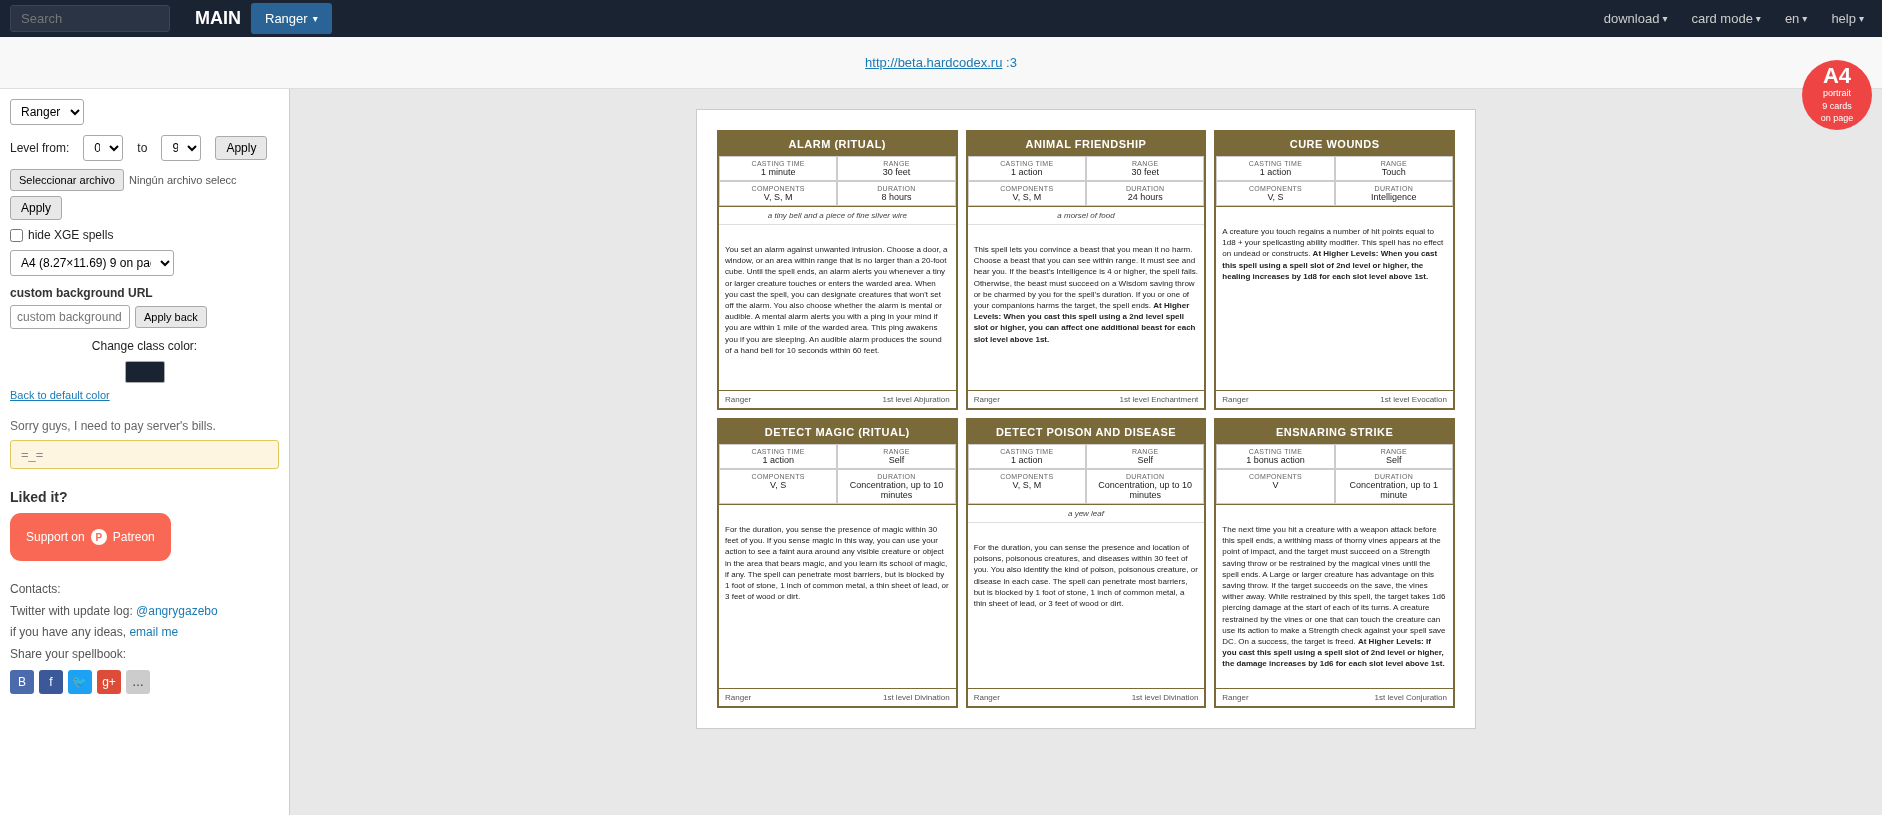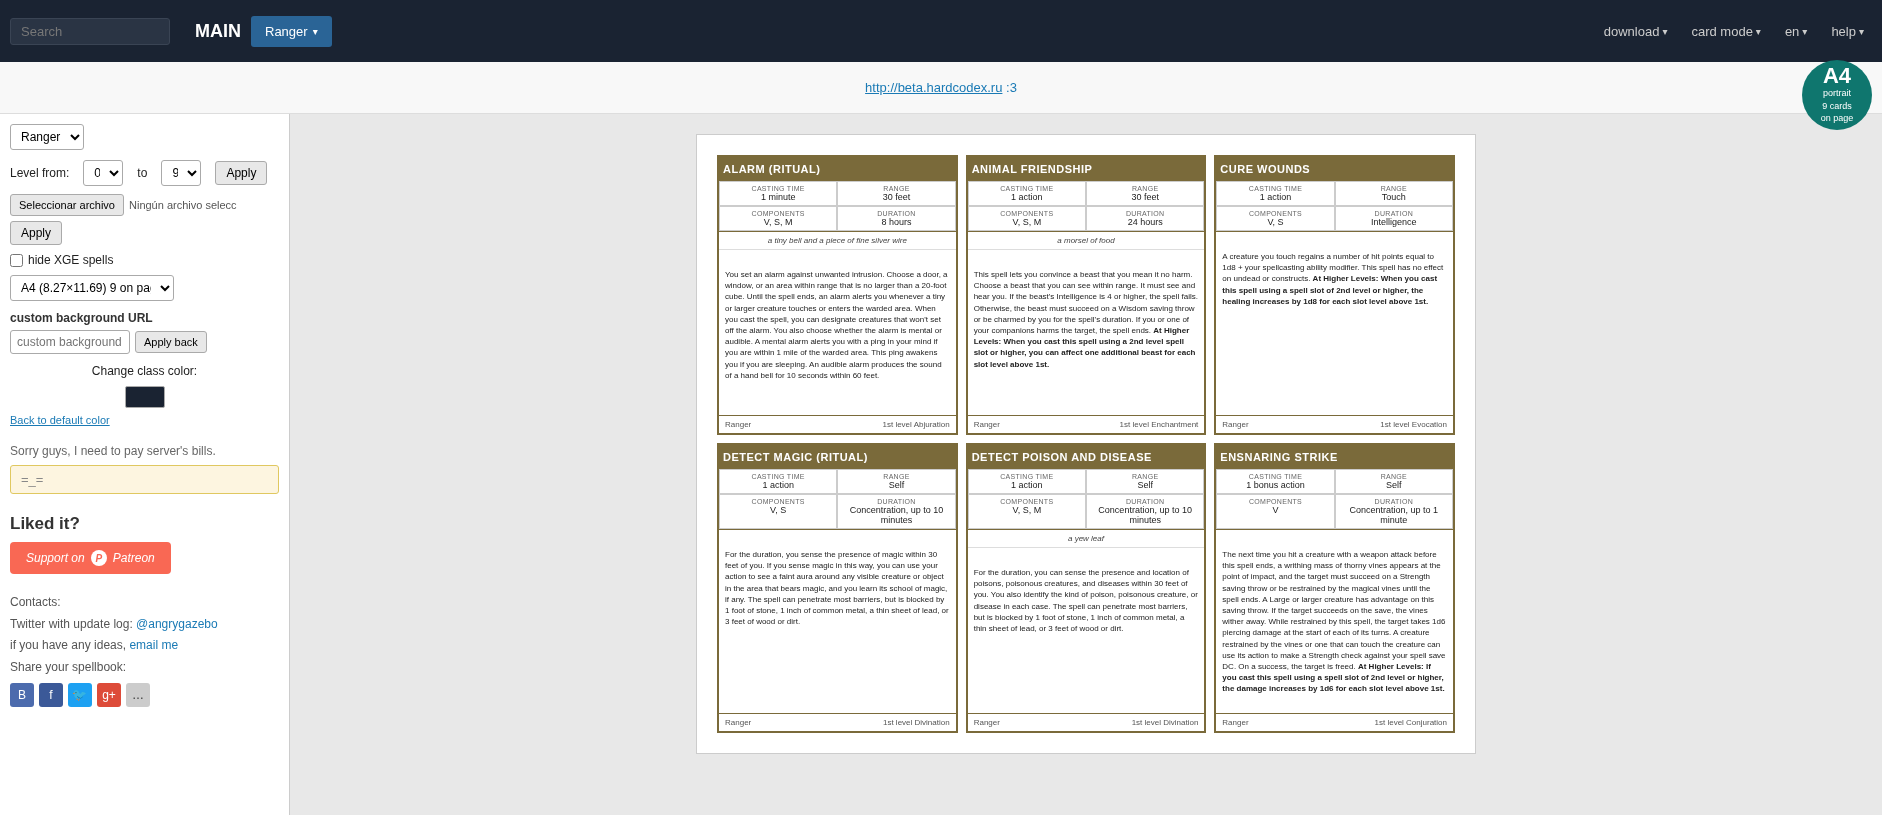--- a/index.html
+++ b/index.html
@@ -4,21 +4,21 @@
   <style>
     * { box-sizing: border-box; margin: 0; padding: 0; }
     body { font-family: Arial, sans-serif; font-size: 12px; background: #f0f0f0; color: #222; }
 
     
     #topnav {
       background: #1a2332;
       color: #ccc;
       display: flex;
       align-items: center;
-      height: 62px;
+      height: 37px;
       padding: 0 10px;
       gap: 10px;
       position: relative;
     }
     #topnav input[type="text"] {
       background: #2a3444;
       border: 1px solid #3a4454;
       color: #aaa;
       padding: 5px 10px;
       border-radius: 3px;
@@ -154,33 +154,32 @@
       background: #fdf5e0;
       border: 1px solid #e0c860;
       padding: 6px 10px;
       margin-top: 5px;
       border-radius: 3px;
       font-size: 13px;
       color: #888;
     }
 
     .liked-section { margin-top: 20px; }
-    .liked-section h4 { font-size: 17px; color: #333; margin-bottom: 8px; }
+    .liked-section h4 { font-size: 14px; color: #333; margin-bottom: 8px; }
     .patreon-btn {
       background: #f96854;
       color: #fff;
       border: none;
-      padding: 8px 16px;
-      border-radius: 4px;
+      padding: 16px 16px;
+      border-radius: 11px;
       cursor: pointer;
       font-size: 12px;
       display: flex;
       align-items: center;
       gap: 6px;
-      font-style: italic;
     }
     .contacts-section { margin-top: 18px; font-size: 12px; color: #555; line-height: 1.8; }
     .contacts-section a { color: #1a7ab5; text-decoration: none; }
     .share-row { display: flex; gap: 5px; margin-top: 5px; }
     .share-icon {
       width: 24px; height: 24px; border-radius: 3px;
       display: flex; align-items: center; justify-content: center;
       font-size: 12px; color: #fff; cursor: pointer;
     }
 
@@ -212,21 +211,21 @@
       background: #fff;
       font-size: 9px;
       display: flex;
       flex-direction: column;
       min-height: 280px;
     }
 
     .card-header {
       background: #7a6a3a;
       color: #fff;
-      text-align: left;
+      text-align: center;
       padding: 6px 4px;
       font-size: 11px;
       font-weight: bold;
       letter-spacing: 0.5px;
     }
 
     .card-stats {
       display: grid;
       grid-template-columns: 1fr 1fr;
       border-bottom: 1px solid #7a6a3a;
@@ -281,21 +280,21 @@
       margin-top: auto;
     }
 
     
     #a4-badge {
       position: fixed;
       top: 60px;
       right: 10px;
       width: 70px;
       height: 70px;
-      background: #0f766e;
+      background: #ef4444;
       border-radius: 50%;
       color: #fff;
       display: flex;
       flex-direction: column;
       align-items: center;
       justify-content: center;
       font-size: 9px;
       line-height: 1.4;
       text-align: center;
       z-index: 100;

